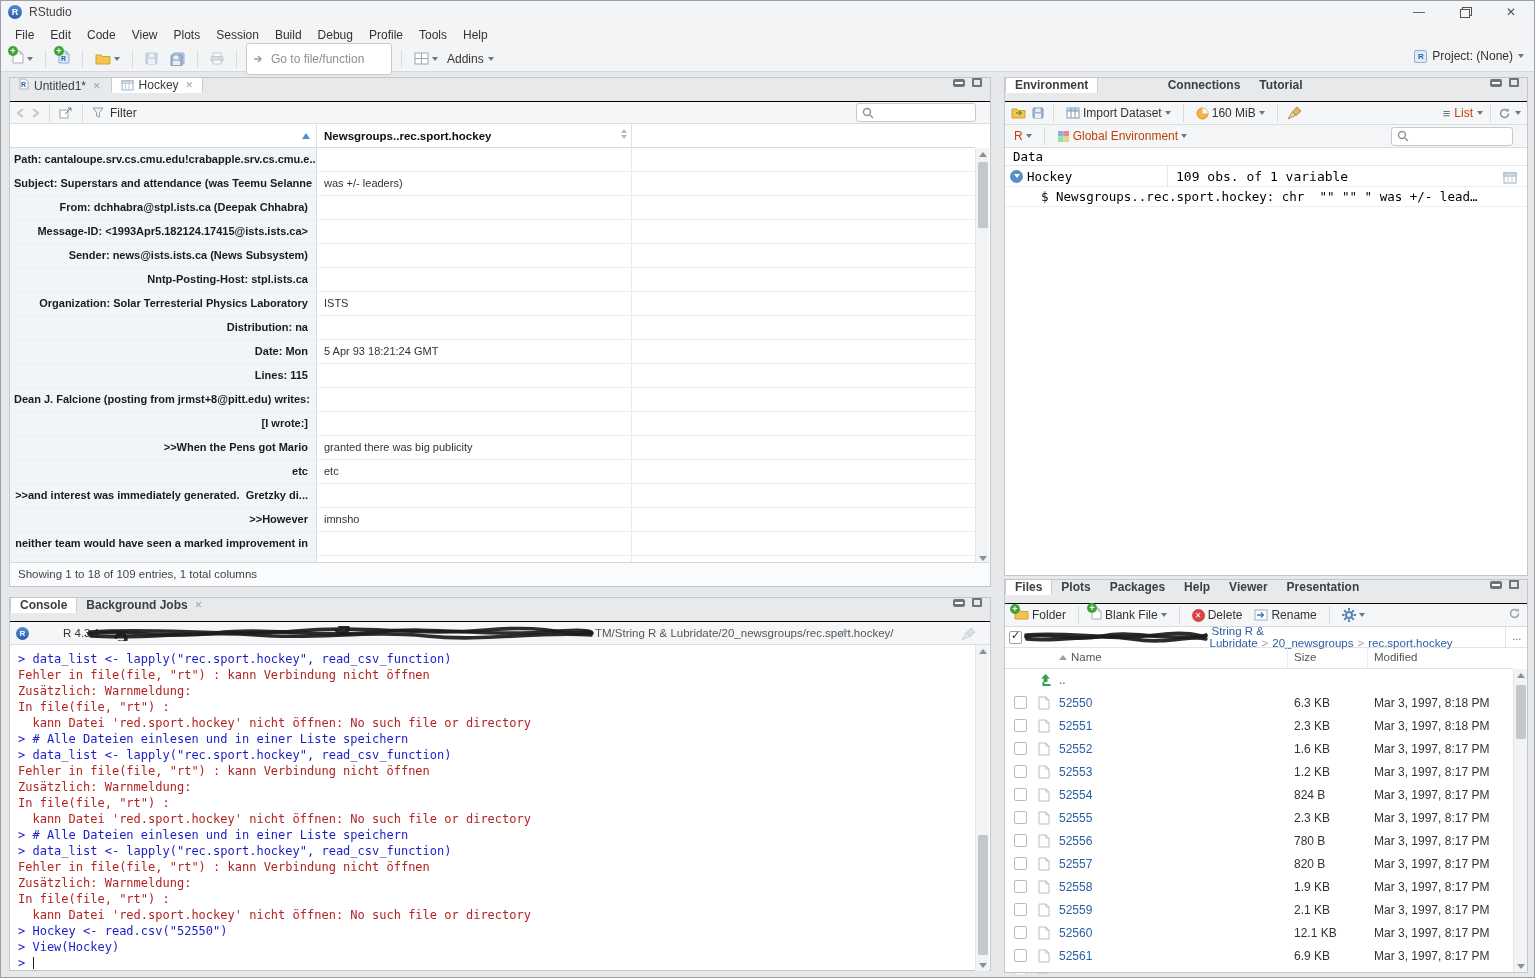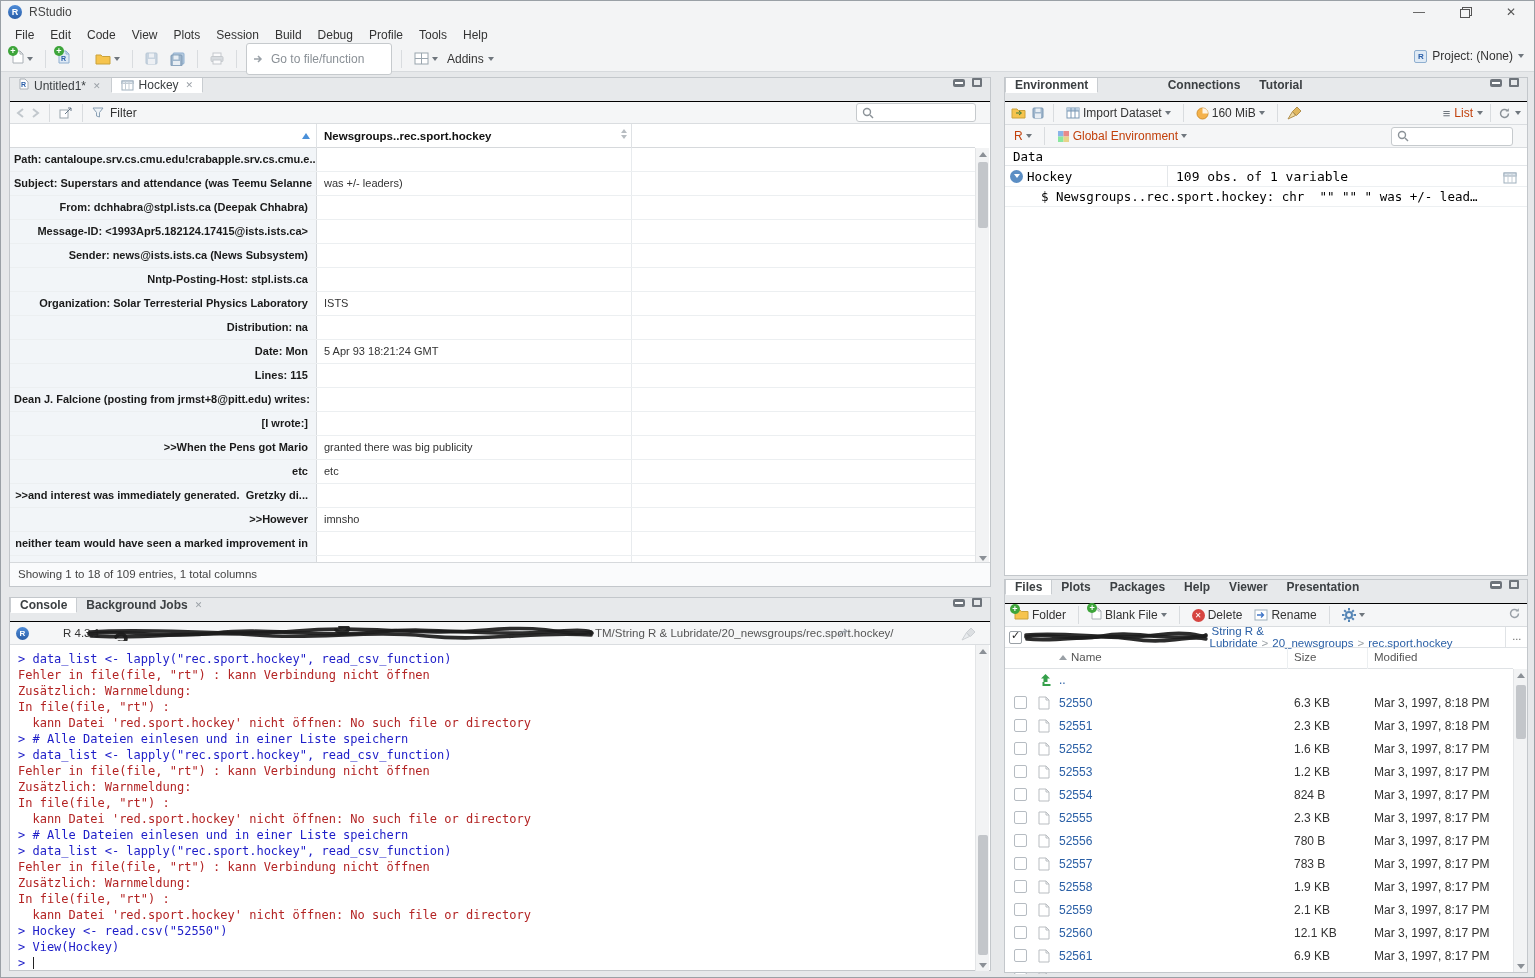--- a/index.html
+++ b/index.html
@@ -696,21 +696,21 @@
           <span class="fsize">780 B</span>
           <span class="fmod">Mar 3, 1997, 8:17 PM</span>
         </div>
         <div class="frow">
           <span class="fcheck"></span>
           <span class="ficon"><svg width="12" height="14">
               <path d="M1 1h7l3 3v9H1z" fill="#fff" stroke="#b9bdc1"></path>
               <path d="M8 1v3h3" fill="none" stroke="#b9bdc1"></path>
             </svg></span>
           <a class="fname">52557</a>
-          <span class="fsize">783 B</span>
+          <span class="fsize">820 B</span>
           <span class="fmod">Mar 3, 1997, 8:17 PM</span>
         </div>
         <div class="frow">
           <span class="fcheck"></span>
           <span class="ficon"><svg width="12" height="14">
               <path d="M1 1h7l3 3v9H1z" fill="#fff" stroke="#b9bdc1"></path>
               <path d="M8 1v3h3" fill="none" stroke="#b9bdc1"></path>
             </svg></span>
           <a class="fname">52558</a>
           <span class="fsize">1.9 KB</span>

